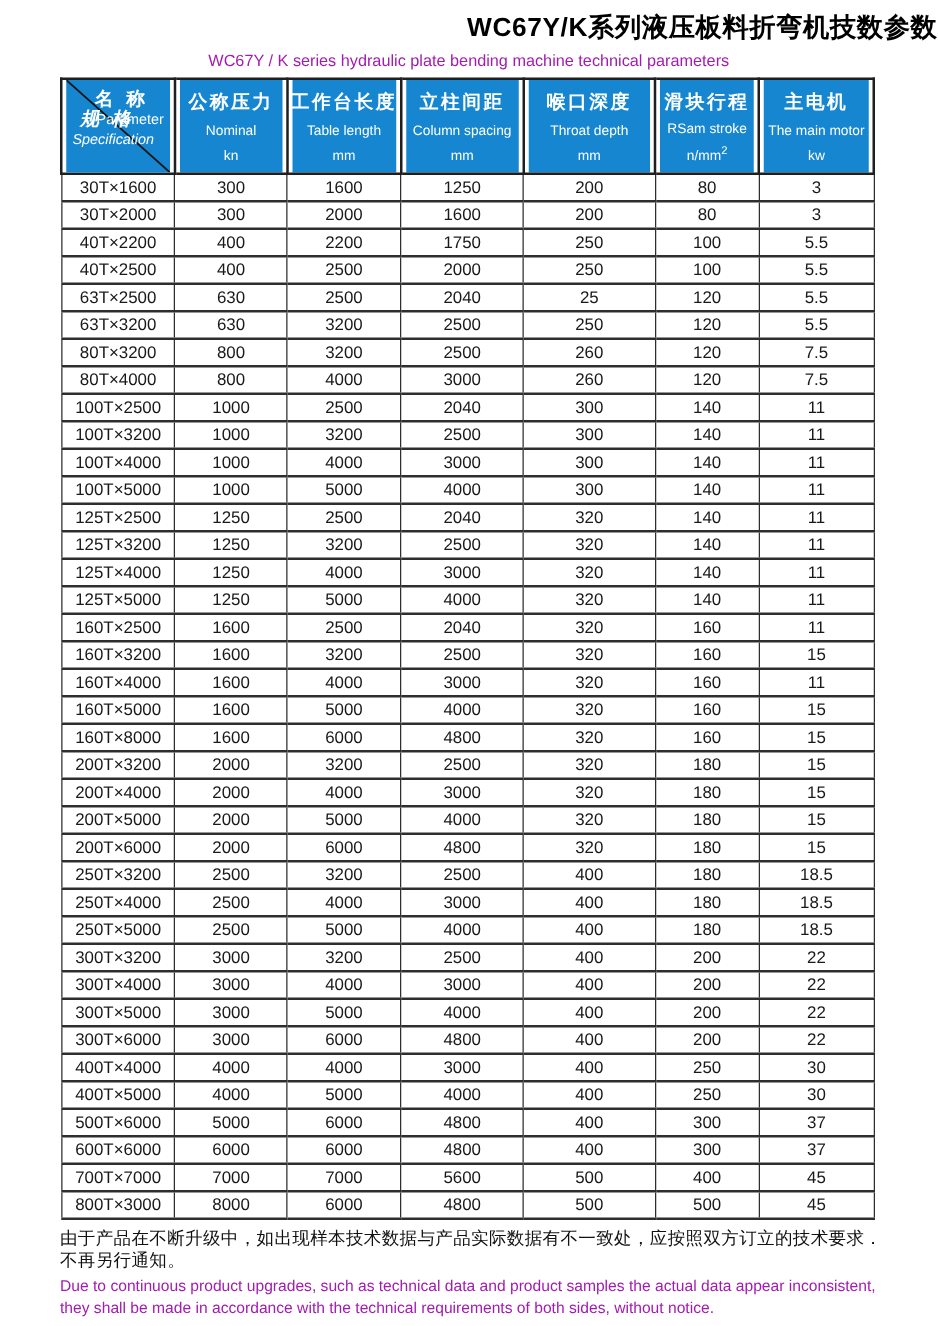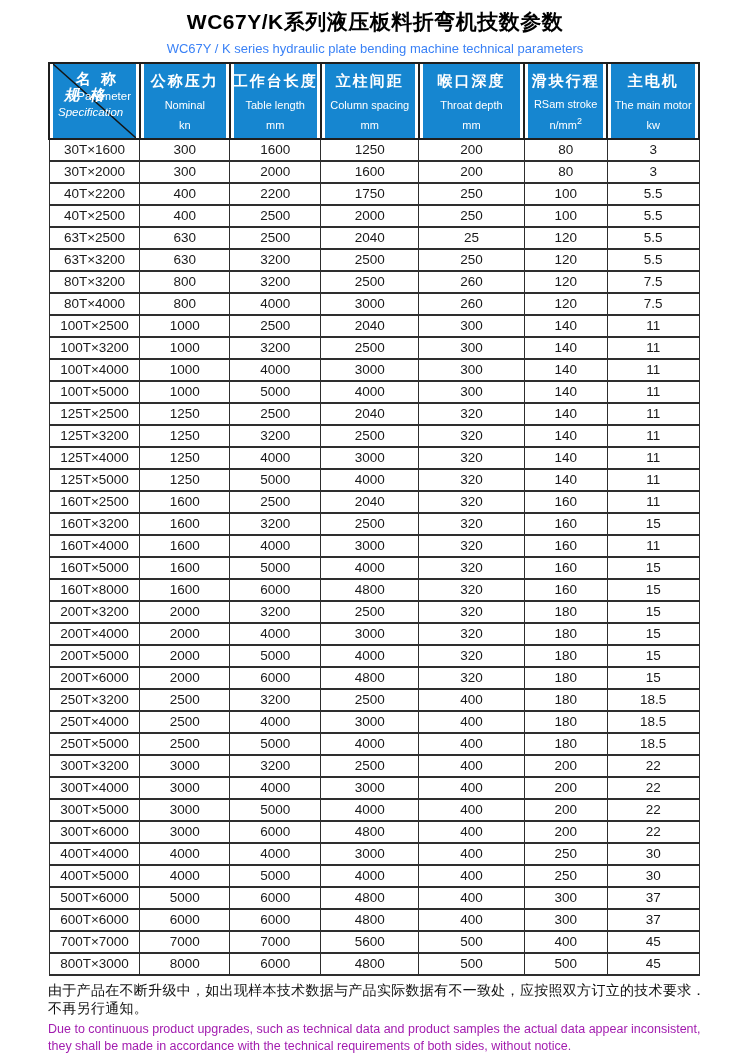--- a/index.html
+++ b/index.html
@@ -4,26 +4,26 @@
 <style>
   :root { --header-blue: #1686d0; --line: #2e2e2e; }
   * { box-sizing: border-box; }
   html, body { margin: 0; padding: 0; }
   body {
     width: 750px; height: 1061px; background: #ffffff;
     font-family: "Liberation Sans", "DejaVu Sans", sans-serif;
     color: #1a1a1a; overflow: hidden;
   }
   .title {
-    margin: 8px 0 0 0; text-align: center;
+    margin: 8px 0 0 0; text-align: right;
     font-size: 21px; font-weight: bold; color: #000; letter-spacing: 0.5px;
   }
   .subtitle {
     margin-top: 5px; text-align: center;
-    font-size: 13px; color: #3b82f6;
+    font-size: 13px; color: #a21caf;
   }
   table.params {
     width: 652px; margin: 6px 0 0 48px;
     border-collapse: collapse; table-layout: fixed;
   }
   
   th {
     padding: 0; background: #fff; font-weight: normal;
     border: 2px solid #1f1f1f; height: 64px; vertical-align: middle;
   }

